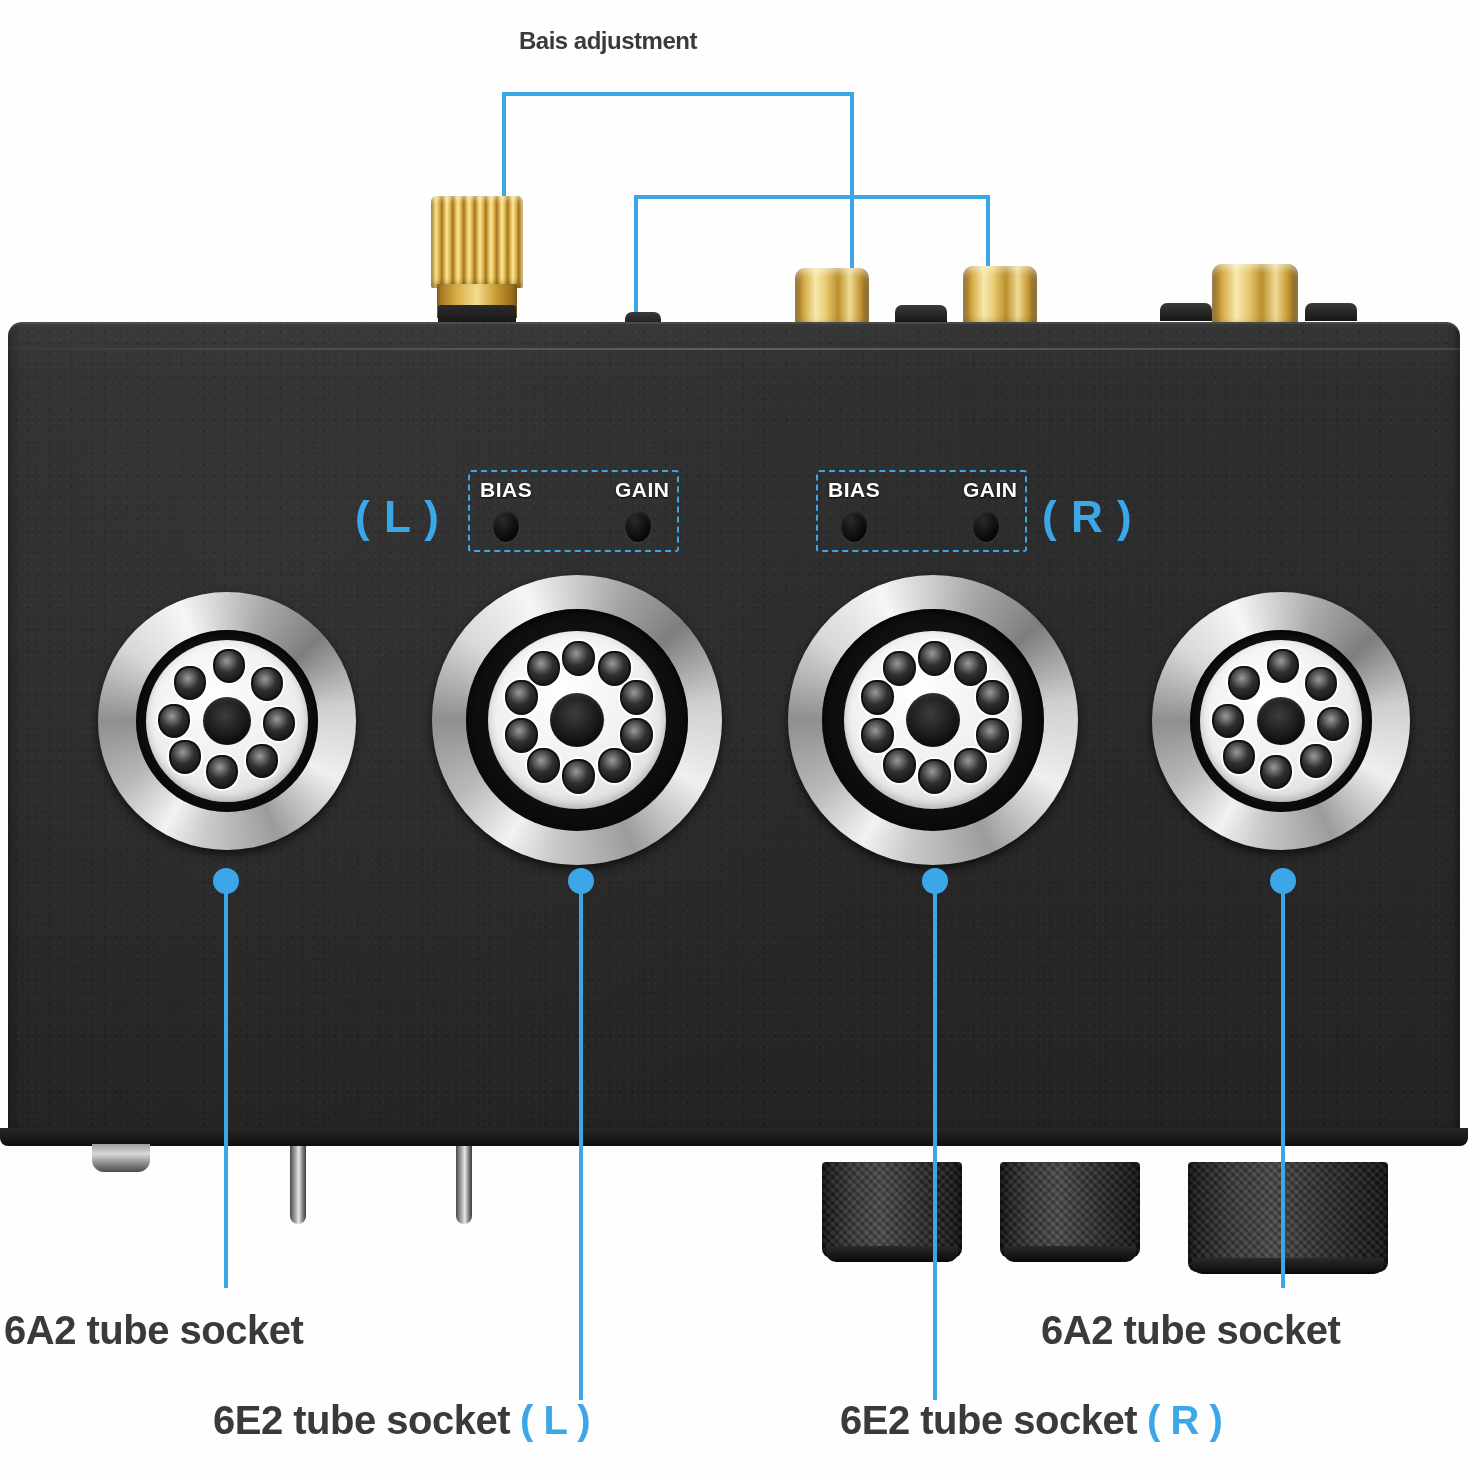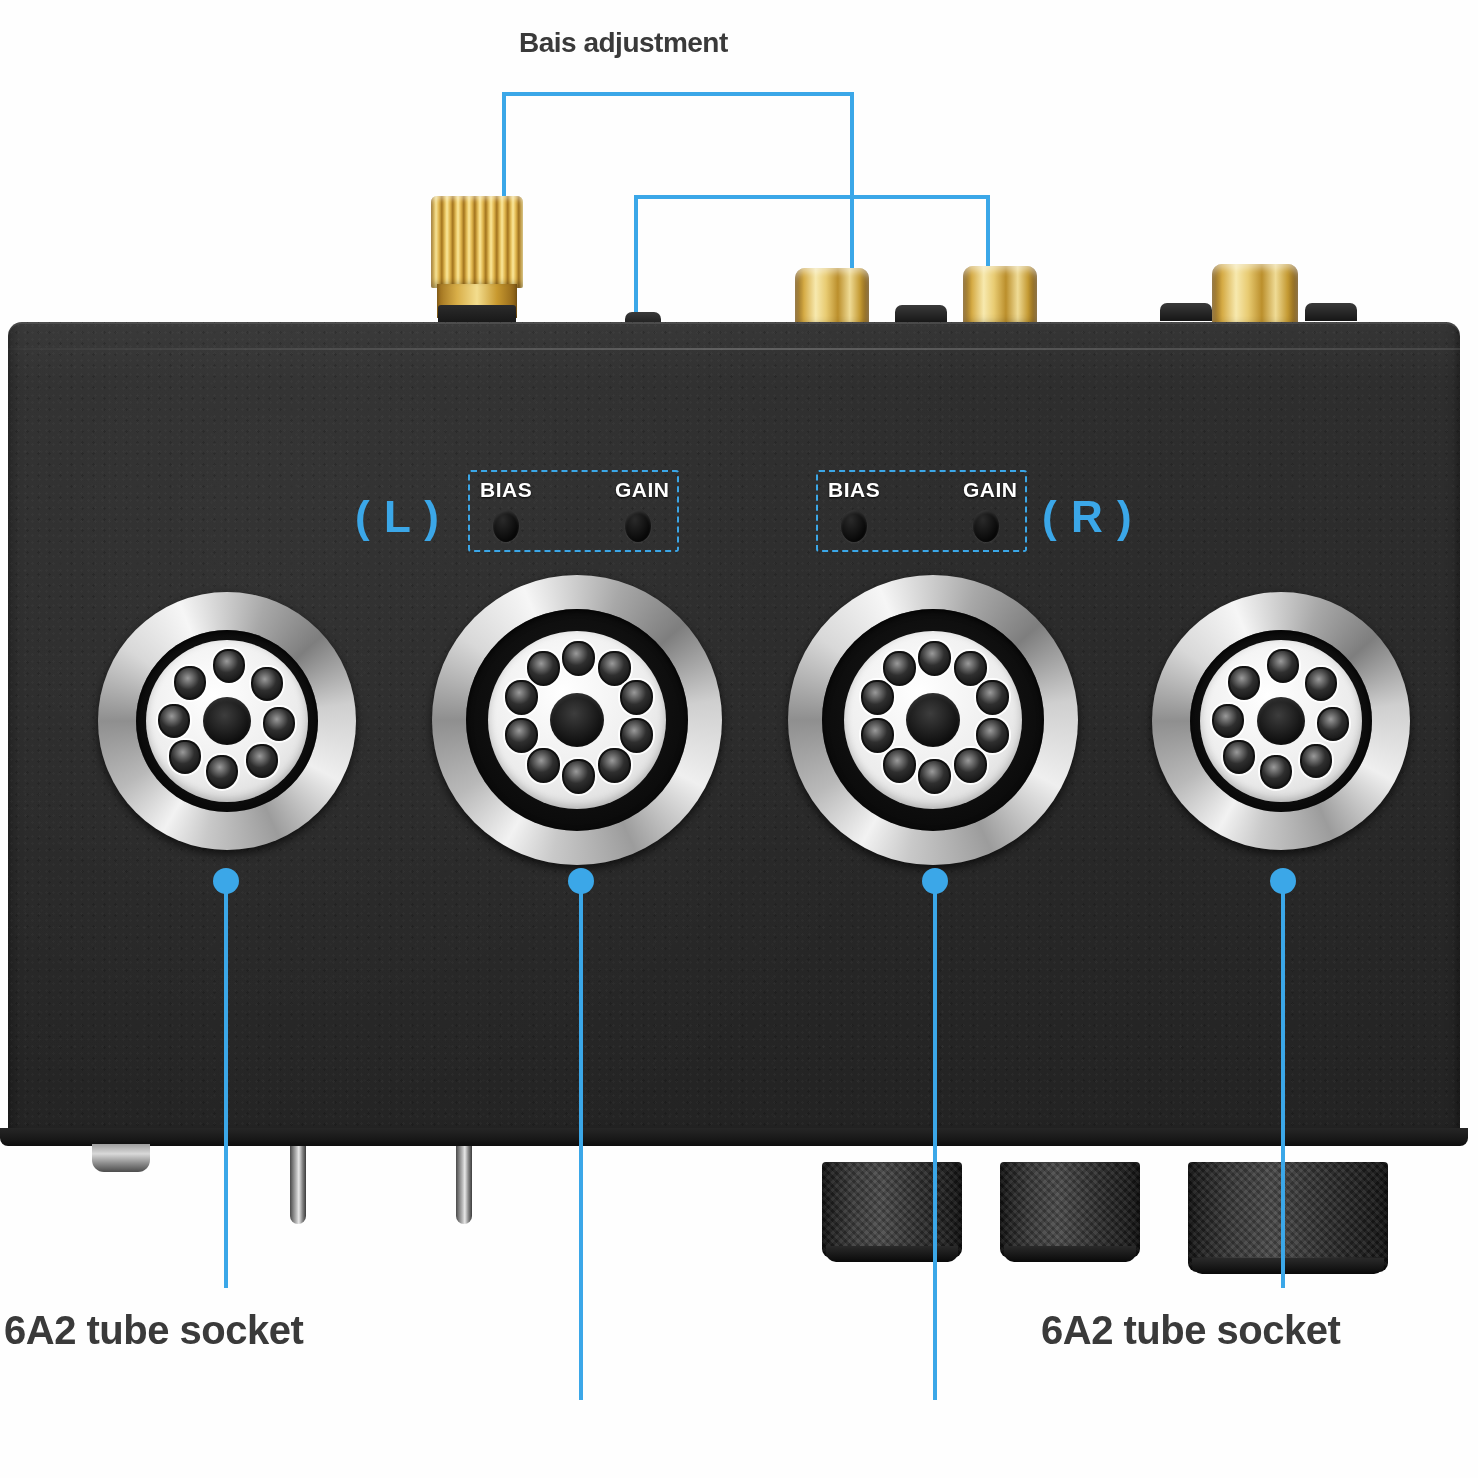--- a/index.html
+++ b/index.html
@@ -9,21 +9,21 @@
     font-family:"Liberation Sans","DejaVu Sans",sans-serif;
     background:#fefefe;
   }
   .stage{position:absolute;inset:0;}
 
   
   .callout{
     position:absolute;color:#3a3a3a;font-weight:700;
     white-space:nowrap;letter-spacing:-0.5px;
   }
-  .callout.top{font-size:28px;}
+  .callout.top{font-size:24px;}
   .callout.bottom{font-size:40px;}
   .blue{color:#3BA7E8;}
 
   
   .lead-v{position:absolute;width:4px;background:#3BA7E8;}
   .lead-h{position:absolute;height:4px;background:#3BA7E8;}
   .dot{
     position:absolute;width:26px;height:26px;border-radius:50%;
     background:#3BA7E8;
   }
@@ -302,21 +302,23 @@
 
   <div class="knob" style="left:1188px;top:1162px;width:200px;height:110px;"></div>
   <div class="knob-lip" style="left:1192px;top:1258px;width:192px;"></div>
 
   <div class="dot" style="left:213px;top:868px;"></div>
   <div class="lead-v" style="left:224px;top:888px;height:400px;"></div>
   <div class="callout bottom" style="left:4px;top:1308px;"><span>6A2 tube socket</span></div>
 
   <div class="dot" style="left:568px;top:868px;"></div>
   <div class="lead-v" style="left:579px;top:888px;height:512px;"></div>
+  <div class="callout bottom" style="left:213px;top:1398px;"><span>6E2 tube socket</span><span class="blue" style="margin-left:10px;">( L )</span></div>
 
   <div class="dot" style="left:922px;top:868px;"></div>
   <div class="lead-v" style="left:933px;top:888px;height:512px;"></div>
+  <div class="callout bottom" style="left:840px;top:1398px;"><span>6E2 tube socket</span><span class="blue" style="margin-left:10px;">( R )</span></div>
 
   <div class="dot" style="left:1270px;top:868px;"></div>
   <div class="lead-v" style="left:1281px;top:888px;height:400px;"></div>
   <div class="callout bottom" style="left:1041px;top:1308px;"><span>6A2 tube socket</span></div>
 
 </div>
 
 </body></html>

